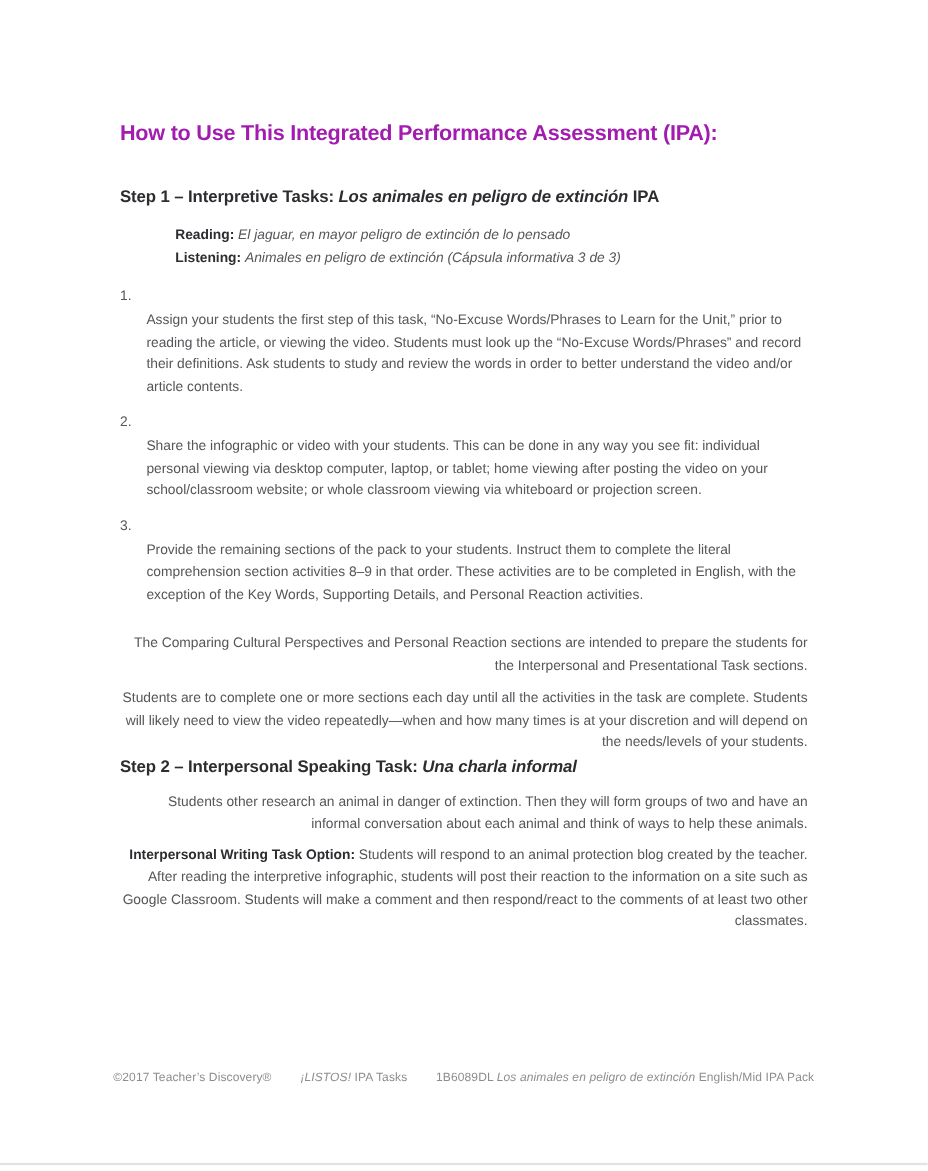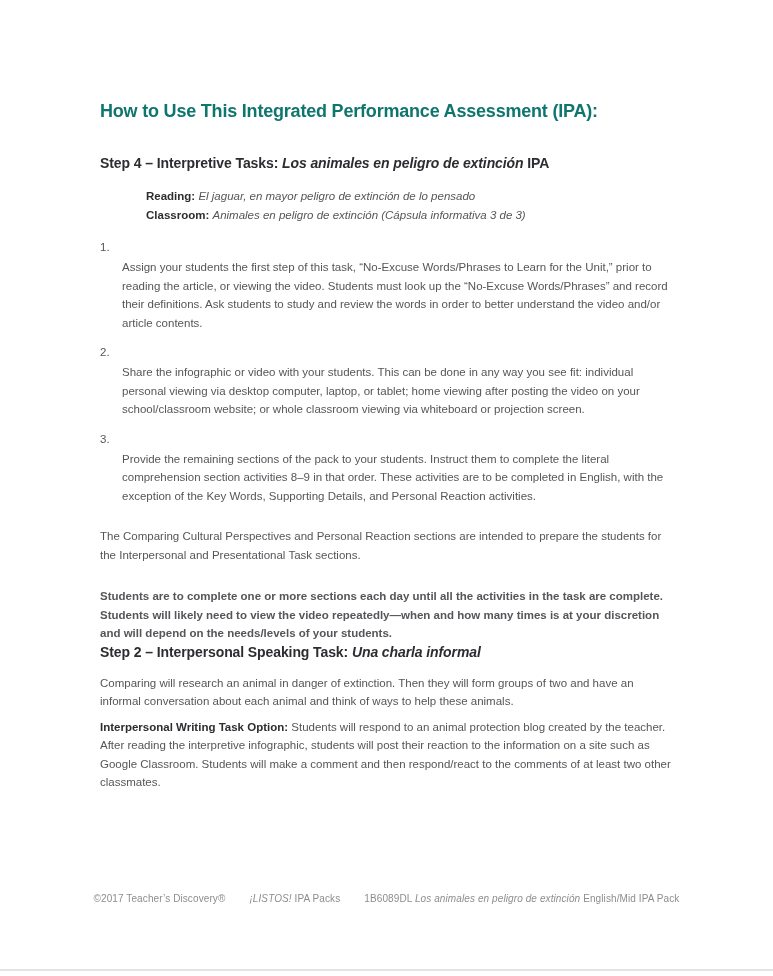--- a/index.html
+++ b/index.html
@@ -20,21 +20,21 @@
     position: absolute;
     left: 100px;
     top: 0;
     width: 573px;
   }
   .doc-title {
     margin: 100px 0 0 0;
     font-size: 18px;
     line-height: 22px;
     font-weight: 700;
-    color: #0f766e;
+    color: #a21caf;
     letter-spacing: -0.2px;
   }
   .step-heading {
     margin: 0;
     font-size: 14px;
     line-height: 18px;
     font-weight: 700;
     color: #2c2d30;
     letter-spacing: -0.1px;
   }
@@ -64,23 +64,24 @@
   .list-number {
     flex: none;
     width: 22px;
   }
   .list-text { flex: 1; margin-top: 20px; }
 
   .body-para {
     margin: 16px 0 0 0;
     font-size: 11.5px;
     line-height: 18.5px;
+    text-align: right;
   }
   .para-cultural { margin-top: 22px; }
-  .para-pace { margin-top: 23px; font-weight: bold; }
+  .para-pace { margin-top: 9px; }
   .para-step2 { margin-top: 13px; }
   .para-option { margin-top: 7px; }
   .lead-label {
     font-weight: 700;
     color: #2c2d30;
   }
 
   .page-footer {
     position: absolute;
     left: 0;
@@ -108,25 +109,25 @@
   }
 </style>
 </head>
 <body>
 
 <div class="doc">
 
   <h1 class="doc-title">How to Use This Integrated Performance Assessment (IPA):</h1>
 
   <section>
-    <h2 class="step-heading step1-heading"><span>Step 4 – Interpretive Tasks: </span><em>Los animales en peligro de extinción</em><span> IPA</span></h2>
+    <h2 class="step-heading step1-heading"><span>Step 1 – Interpretive Tasks: </span><em>Los animales en peligro de extinción</em><span> IPA</span></h2>
 
     <div class="rl-block">
       <div><span class="rl-label">Reading: </span><span class="rl-text">El jaguar, en mayor peligro de extinción de lo pensado</span></div>
-      <div><span class="rl-label">Classroom: </span><span class="rl-text">Animales en peligro de extinción (Cápsula informativa 3 de 3)</span></div>
+      <div><span class="rl-label">Listening: </span><span class="rl-text">Animales en peligro de extinción (Cápsula informativa 3 de 3)</span></div>
     </div>
 
     <div class="list">
       <div class="list-item">
         <span class="list-number">1.</span>
         <span class="list-text">Assign your students the first step of this task, “No-Excuse Words/Phrases to Learn for the Unit,” prior to reading the article, or viewing the video. Students must look up the “No-Excuse Words/Phrases” and record their definitions. Ask students to study and review the words in order to better understand the video and/or article contents.</span>
       </div>
       <div class="list-item">
         <span class="list-number">2.</span>
         <span class="list-text">Share the infographic or video with your students. This can be done in any way you see fit: individual personal viewing via desktop computer, laptop, or tablet; home viewing after posting the video on your school/classroom website; or whole classroom viewing via whiteboard or projection screen.</span>
@@ -138,26 +139,26 @@
     </div>
 
     <p class="body-para para-cultural">The Comparing Cultural Perspectives and Personal Reaction sections are intended to prepare the students for the Interpersonal and Presentational Task sections.</p>
 
     <p class="body-para para-pace">Students are to complete one or more sections each day until all the activities in the task are complete. Students will likely need to view the video repeatedly—when and how many times is at your discretion and will depend on the needs/levels of your students.</p>
   </section>
 
   <section>
     <h2 class="step-heading step2-heading"><span>Step 2 – Interpersonal Speaking Task: </span><em>Una charla informal</em></h2>
 
-    <p class="body-para para-step2">Comparing will research an animal in danger of extinction. Then they will form groups of two and have an informal conversation about each animal and think of ways to help these animals.</p>
+    <p class="body-para para-step2">Students other research an animal in danger of extinction. Then they will form groups of two and have an informal conversation about each animal and think of ways to help these animals.</p>
 
     <p class="body-para para-option"><span class="lead-label">Interpersonal Writing Task Option: </span><span>Students will respond to an animal protection blog created by the teacher. After reading the interpretive infographic, students will post their reaction to the information on a site such as Google Classroom. Students will make a comment and then respond/react to the comments of at least two other classmates.</span></p>
   </section>
 
 </div>
 
 <div class="page-footer">
   <span>©2017 Teacher’s Discovery®</span>
-  <span><i>¡LISTOS!</i><span> IPA Packs</span></span>
+  <span><i>¡LISTOS!</i><span> IPA Tasks</span></span>
   <span><span>1B6089DL </span><i>Los animales en peligro de extinción</i><span> English/Mid IPA Pack</span></span>
 </div>
 
 <div class="page-bottom-edge"></div>
 
 </body></html>

